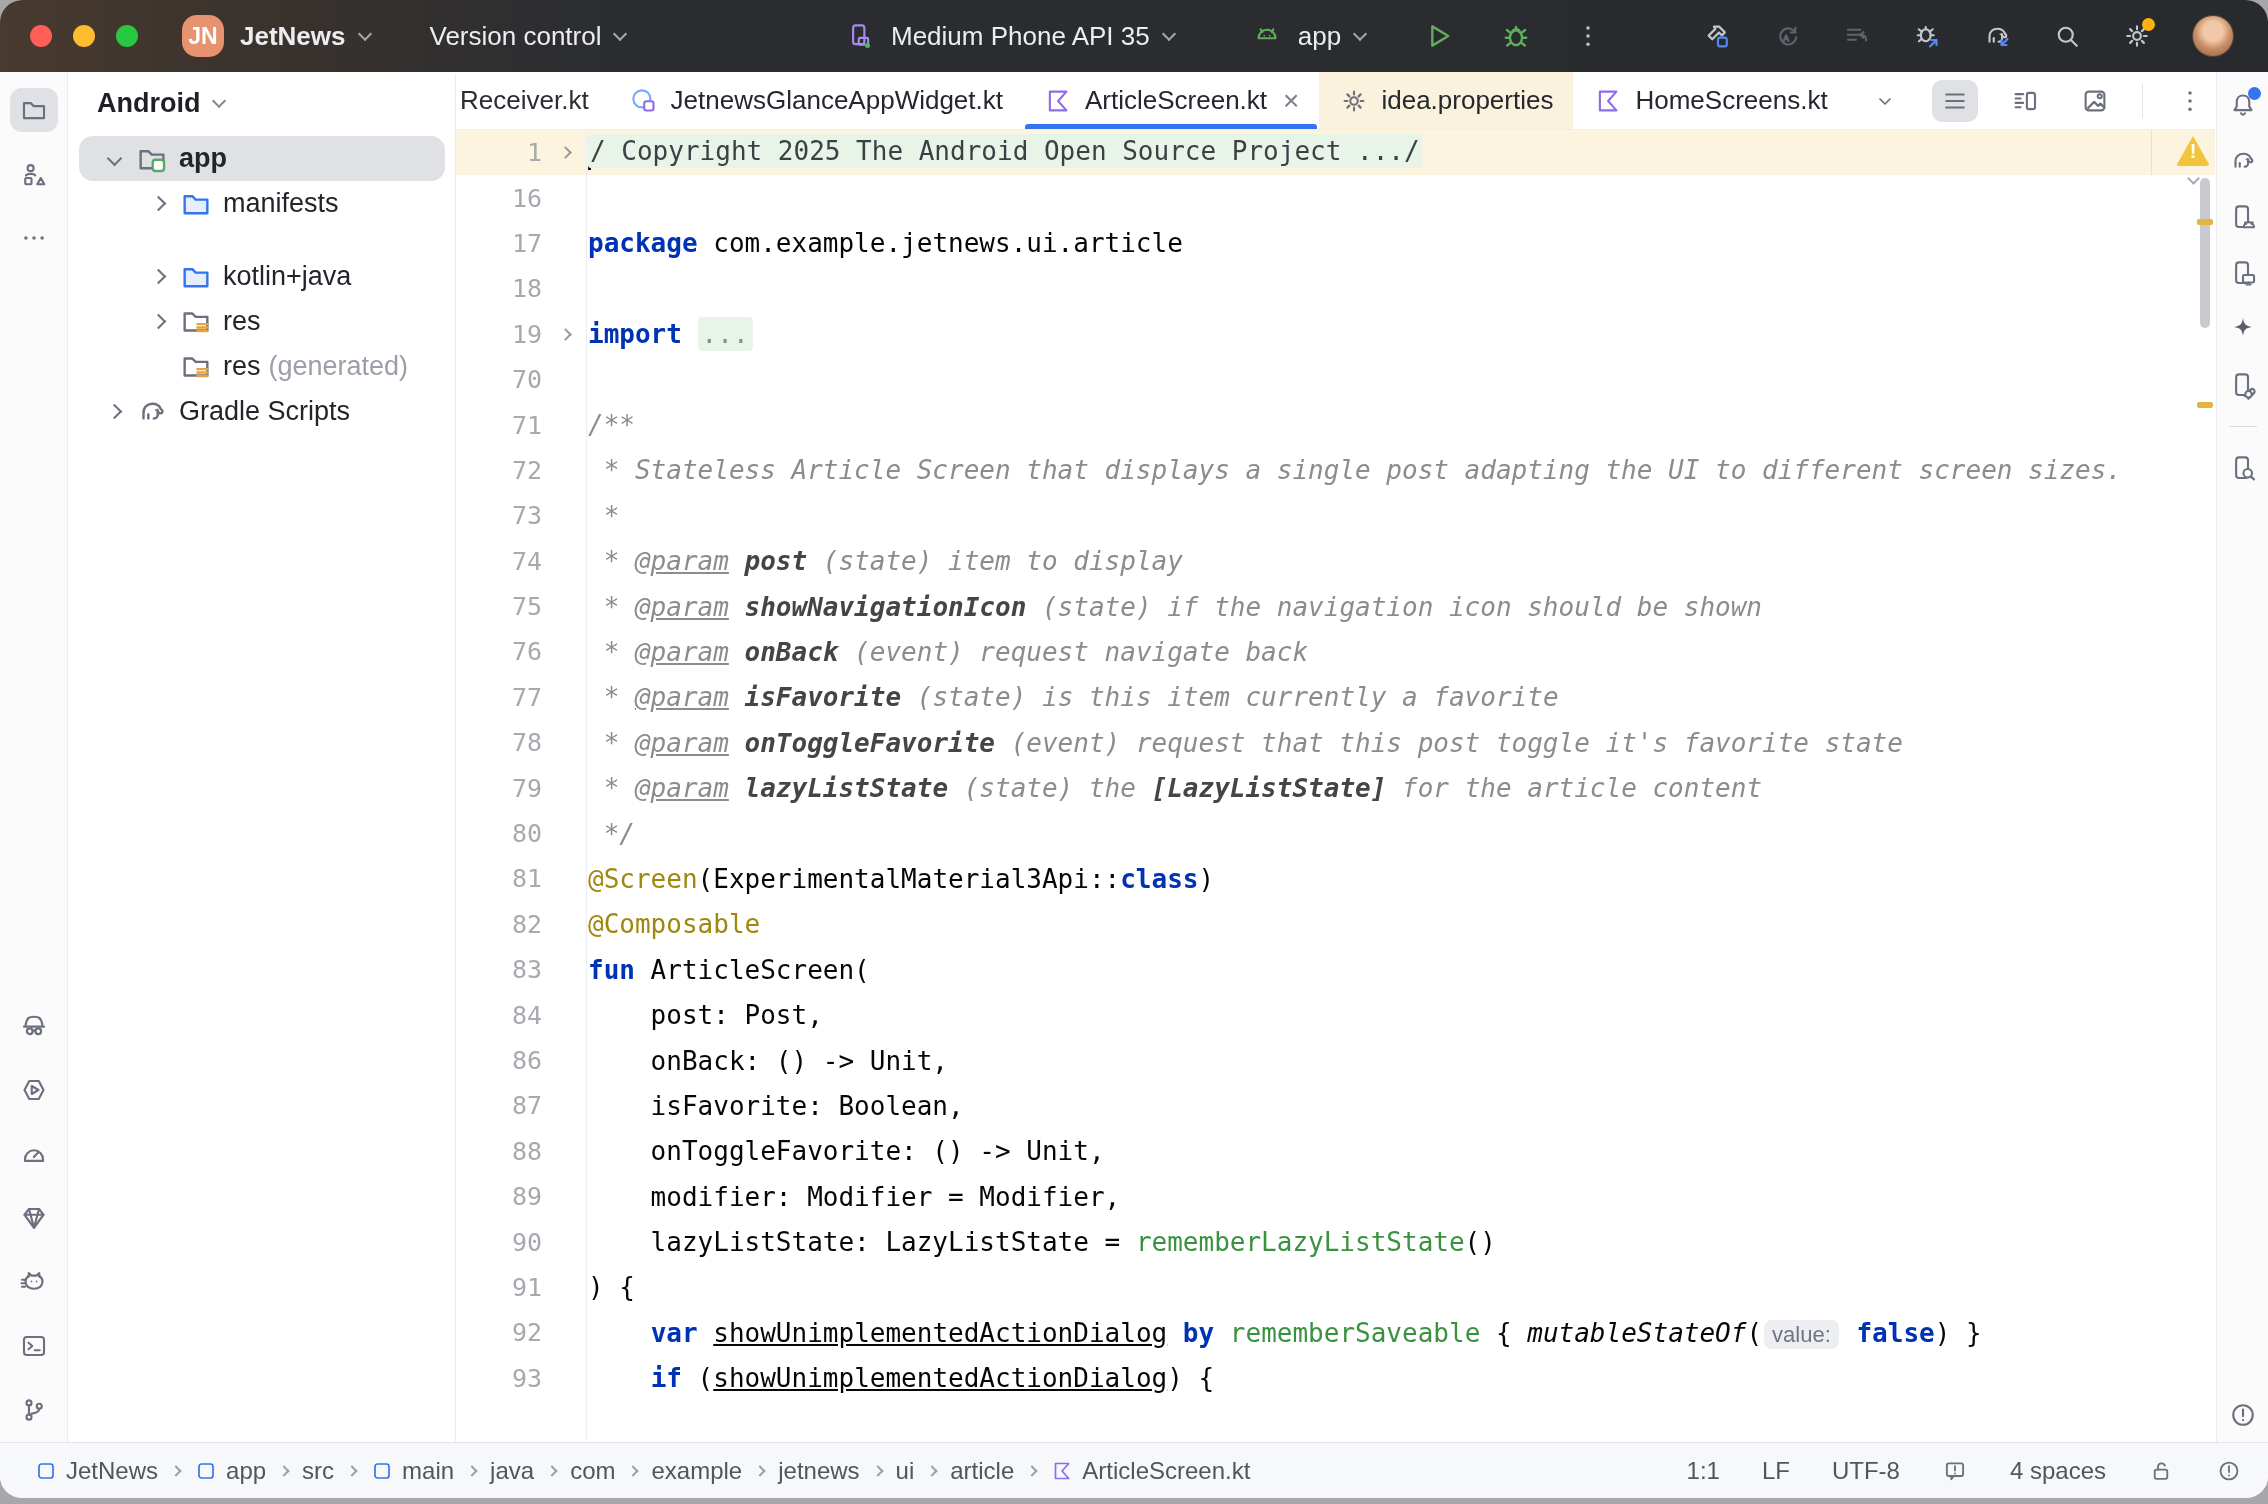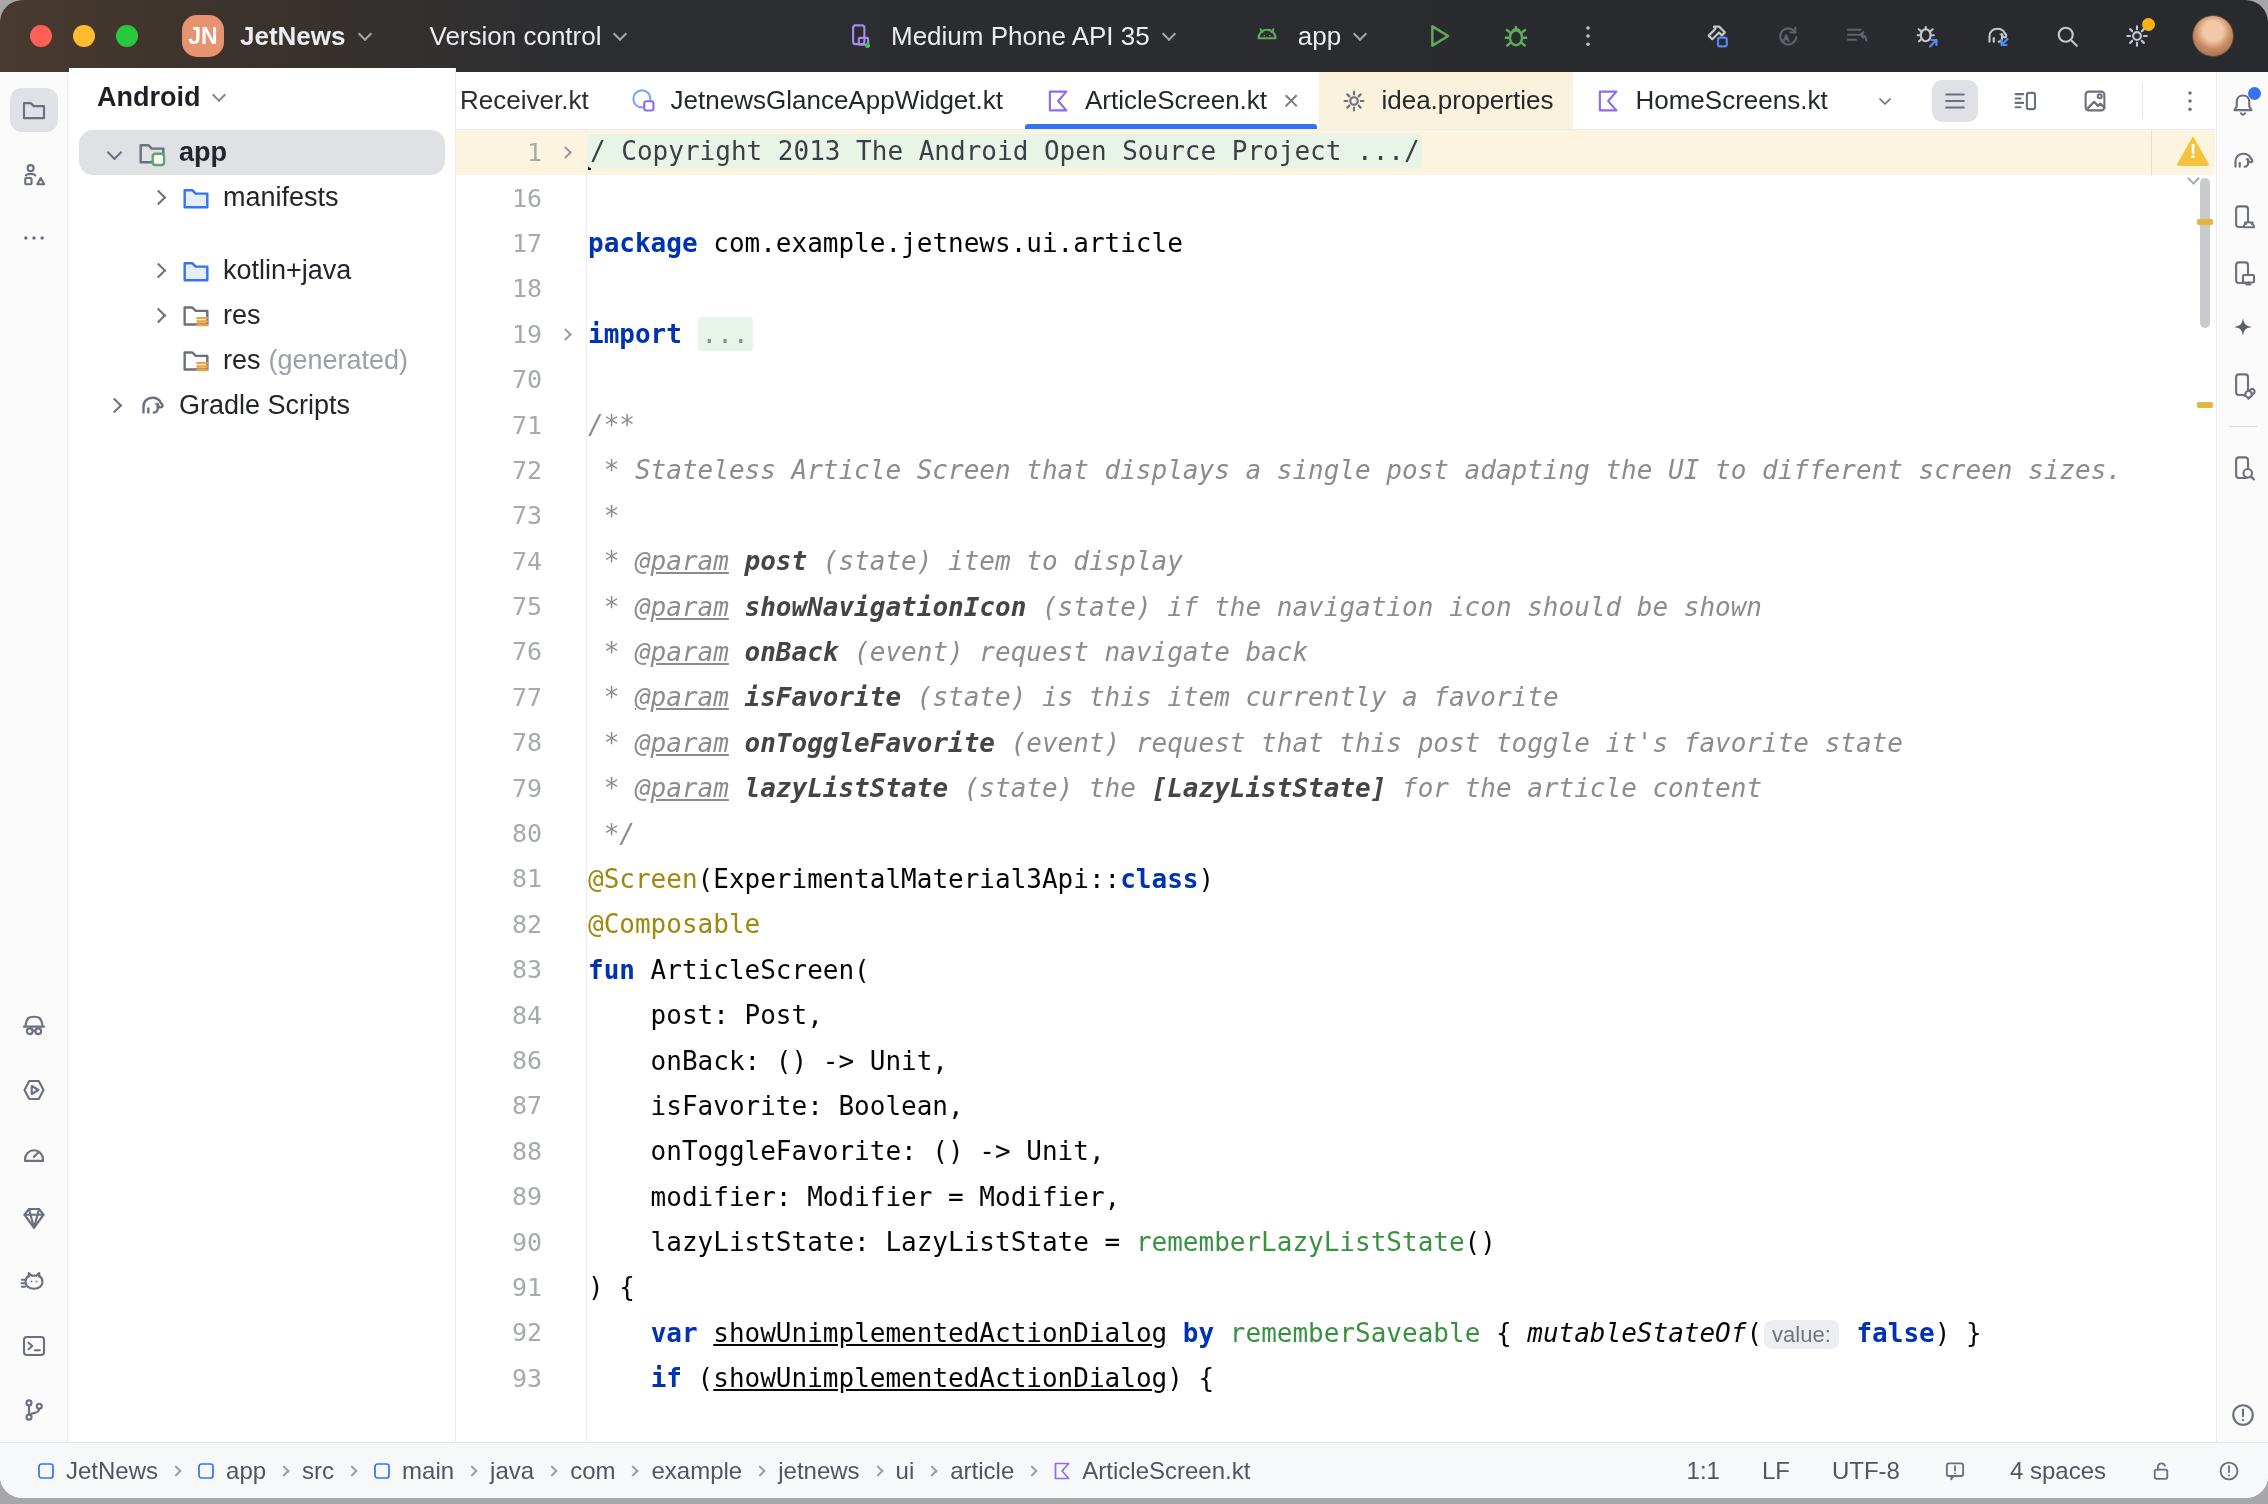--- a/index.html
+++ b/index.html
@@ -33,21 +33,21 @@
 .grn{color:#5FAD5B!important}
 
 
 .lstrip{position:absolute;top:72px;left:0;width:68px;bottom:56px;background:#FBFBFC;border-right:1px solid #EBECF0;
   display:flex;flex-direction:column;align-items:center;padding:16px 0 10px 0;gap:20px}
 .dockbtn{width:48px;height:44px;display:flex;align-items:center;justify-content:center;border-radius:12px}
 .dockbtn.active{background:#DFE1E5}
 .lstrip .spacer{flex:1}
 
 
-.ppanel{position:absolute;top:68px;left:69px;width:387px;bottom:56px;background:#fff;border-right:1px solid #EBECF0}
+.ppanel{position:absolute;top:74px;left:69px;width:387px;bottom:56px;background:#fff;border-right:1px solid #EBECF0}
 .phead{display:flex;align-items:center;height:58px;padding-left:28px;font-weight:bold;font-size:27px;color:#1E2025}
 .phead .chev{border-color:#83868E;margin-left:14px}
 .tree{padding-top:4px}
 .trow{height:45px;display:flex;align-items:center;font-size:27px;color:#23252B;position:relative;margin:0 10px;border-radius:14px;padding-left:0}
 .trow.sel{background:#DFE1E5}
 .trow .tchev{width:11px;height:11px;border-right:2.4px solid #6C707E;border-bottom:2.4px solid #6C707E;flex:none}
 .tchev.right{transform:rotate(-45deg)}
 .tchev.down{transform:rotate(45deg)}
 .tchev.hidden{visibility:hidden}
 .trow .cwrap{width:34px;display:flex;justify-content:center;flex:none}
@@ -499,21 +499,21 @@
       </div>
     <div class="code" id="code">
       <div class="gsep"></div>
       <div class="inspwidget">
         <span class="warntri"></span>
         <span class="inspchev"></span>
       </div>
       <div class="sbthumb"></div>
       <div class="sbtick" style="top:89px"></div>
       <div class="sbtick" style="top:272px"></div>
-    <div class="cl cur"><span class="gut">1</span><span class="fa"><span class="tchev"></span></span><span class="ct"><span class="caret"></span><span class="t-fold">/ Copyright 2013 The Android Open Source Project .../</span></span></div>
+    <div class="cl cur"><span class="gut">1</span><span class="fa"><span class="tchev"></span></span><span class="ct"><span class="caret"></span><span class="t-fold">/ Copyright 2025 The Android Open Source Project .../</span></span></div>
         <div class="cl"><span class="gut">16</span><span class="fa"></span><span class="ct"></span></div>
         <div class="cl"><span class="gut">17</span><span class="fa"></span><span class="ct"><span class="t-k">package</span><span class="t-p"> com.example.jetnews.ui.article</span></span></div>
         <div class="cl"><span class="gut">18</span><span class="fa"></span><span class="ct"></span></div>
         <div class="cl"><span class="gut">19</span><span class="fa"><span class="tchev"></span></span><span class="ct"><span class="t-k">import</span><span class="t-p"> </span><span class="t-chip">...</span></span></div>
         <div class="cl"><span class="gut">70</span><span class="fa"></span><span class="ct"></span></div>
         <div class="cl"><span class="gut">71</span><span class="fa"></span><span class="ct"><span class="t-d">/**</span></span></div>
         <div class="cl"><span class="gut">72</span><span class="fa"></span><span class="ct"><span class="t-d"> * Stateless Article Screen that displays a single post adapting the UI to different screen sizes.</span></span></div>
         <div class="cl"><span class="gut">73</span><span class="fa"></span><span class="ct"><span class="t-d"> *</span></span></div>
         <div class="cl"><span class="gut">74</span><span class="fa"></span><span class="ct"><span class="t-d"> * </span><span class="t-dt">@param</span><span class="t-d"> </span><span class="t-dn">post</span><span class="t-d"> (state) item to display</span></span></div>
         <div class="cl"><span class="gut">75</span><span class="fa"></span><span class="ct"><span class="t-d"> * </span><span class="t-dt">@param</span><span class="t-d"> </span><span class="t-dnw">showNavigationIcon</span><span class="t-d"> (state) if the navigation icon should be shown</span></span></div>

